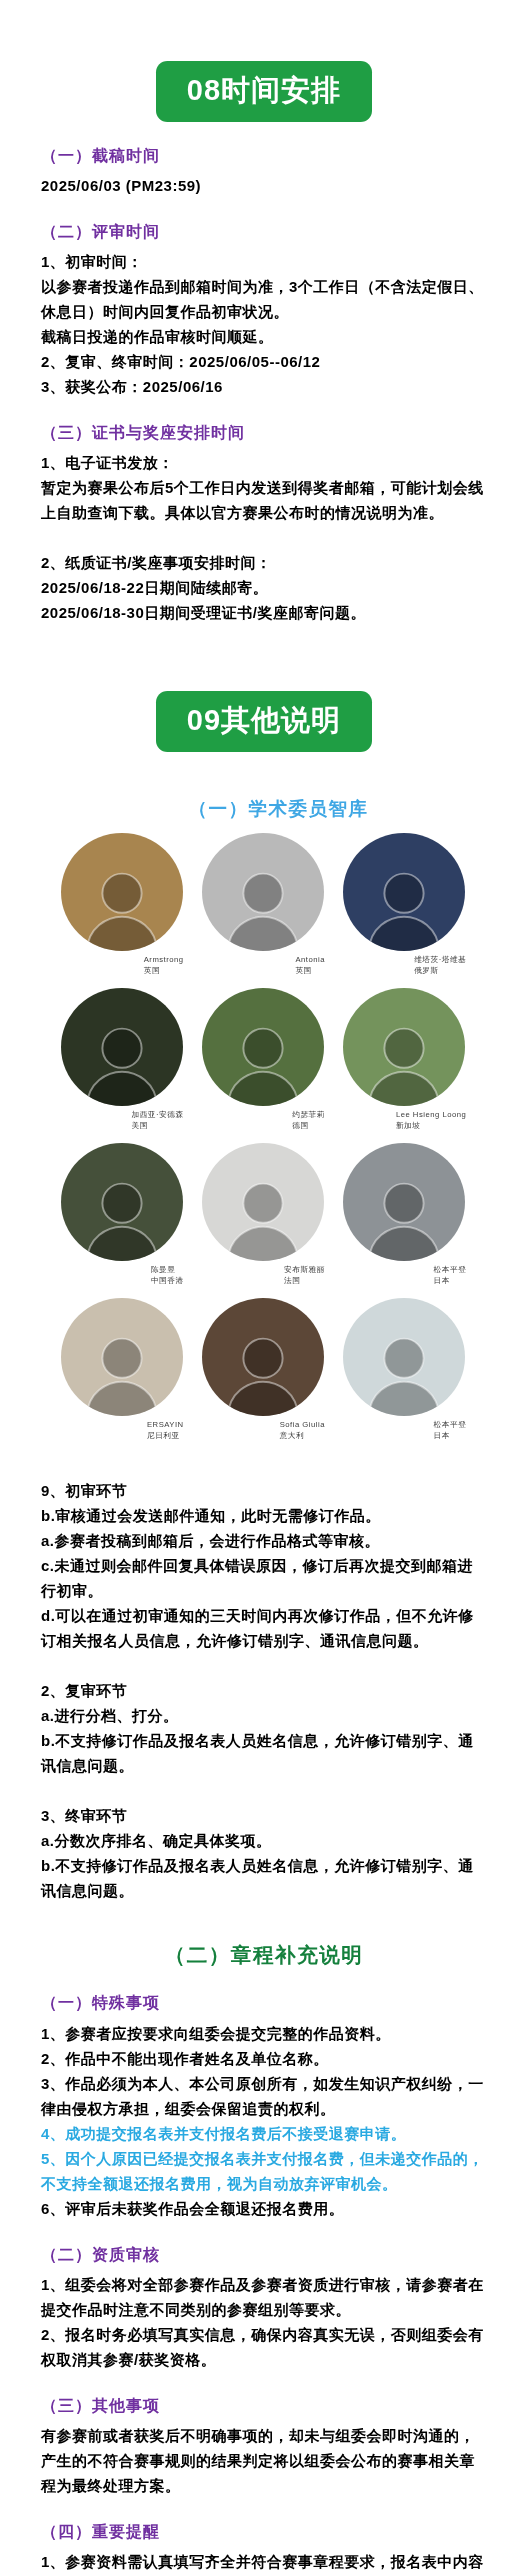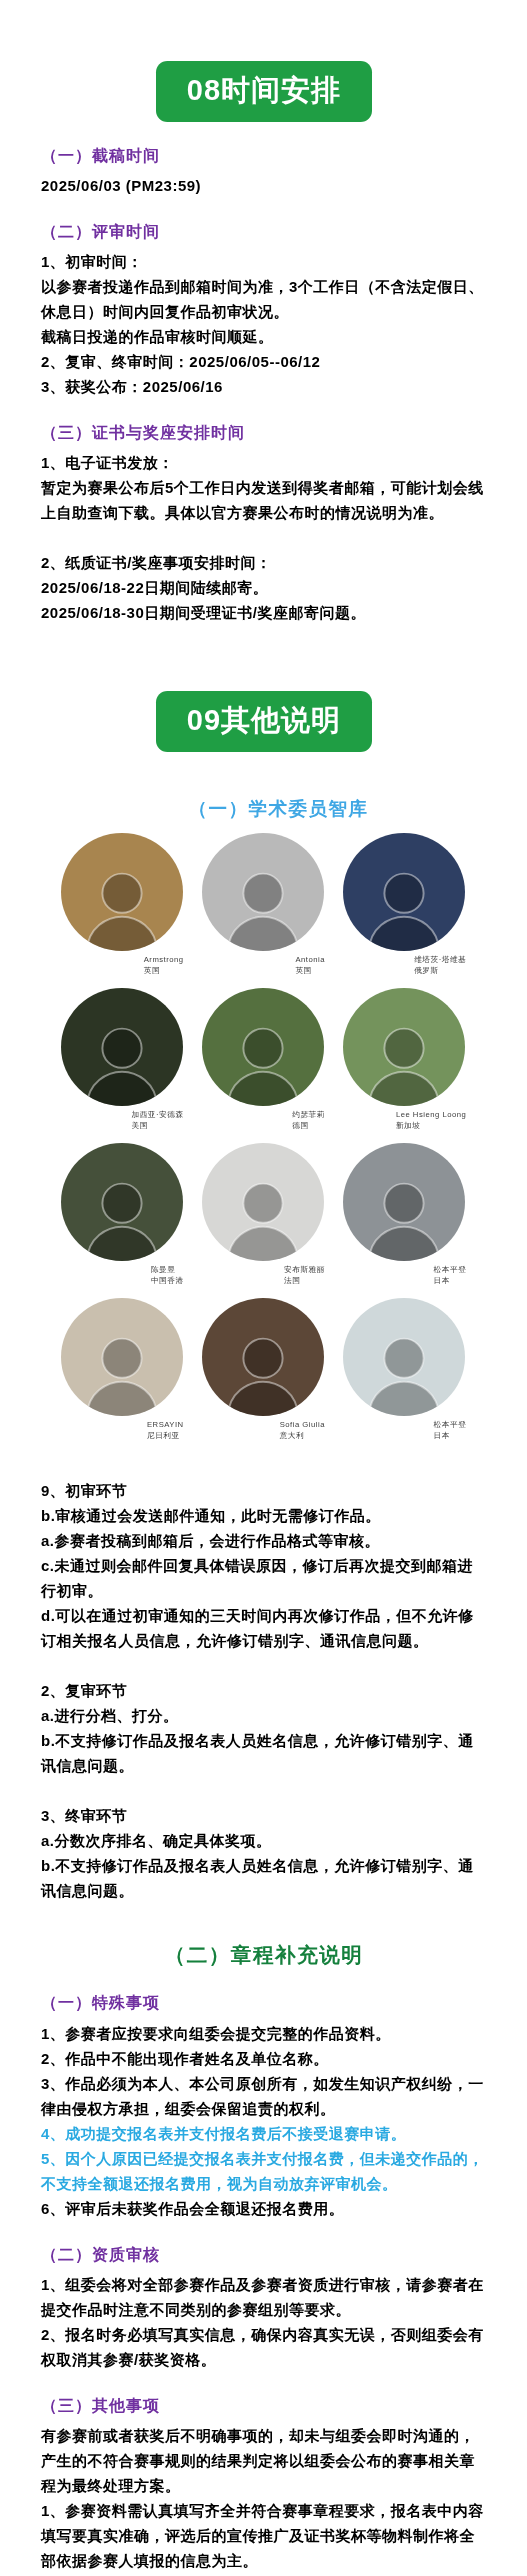--- a/index.html
+++ b/index.html
@@ -347,20 +347,21 @@
 
     <section>
       <h2 class="p-head">（三）其他事项</h2>
       <div>
 
       <p class="line">有参赛前或者获奖后不明确事项的，却未与组委会即时沟通的，产生的不符合赛事规则的结果判定将以组委会公布的赛事相关章程为最终处理方案。</p>
         </div>
     </section>
 
     <section>
+      <h2 class="p-head">（四）重要提醒</h2>
       <div>
 
       <p class="line">1、参赛资料需认真填写齐全并符合赛事章程要求，报名表中内容填写要真实准确，评选后的宣传推广及证书奖杯等物料制作将全部依据参赛人填报的信息为主。</p>
         </div>
     </section>
   </div>
 
 </div>
 
 

